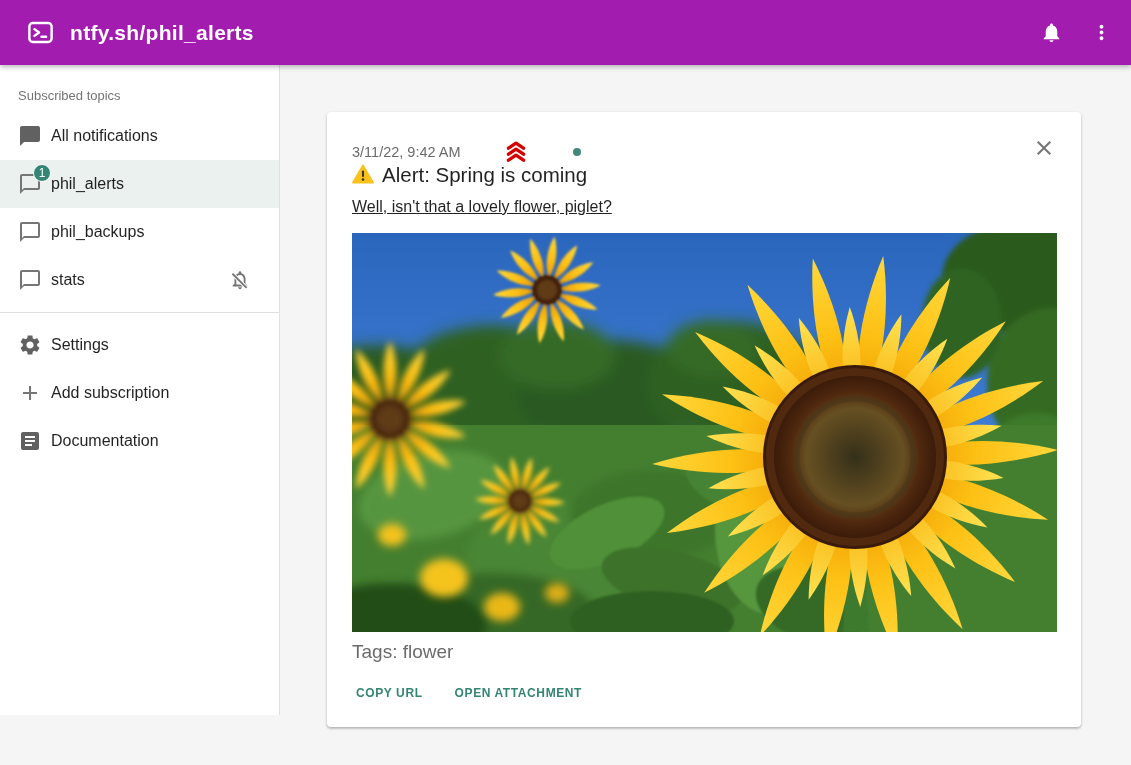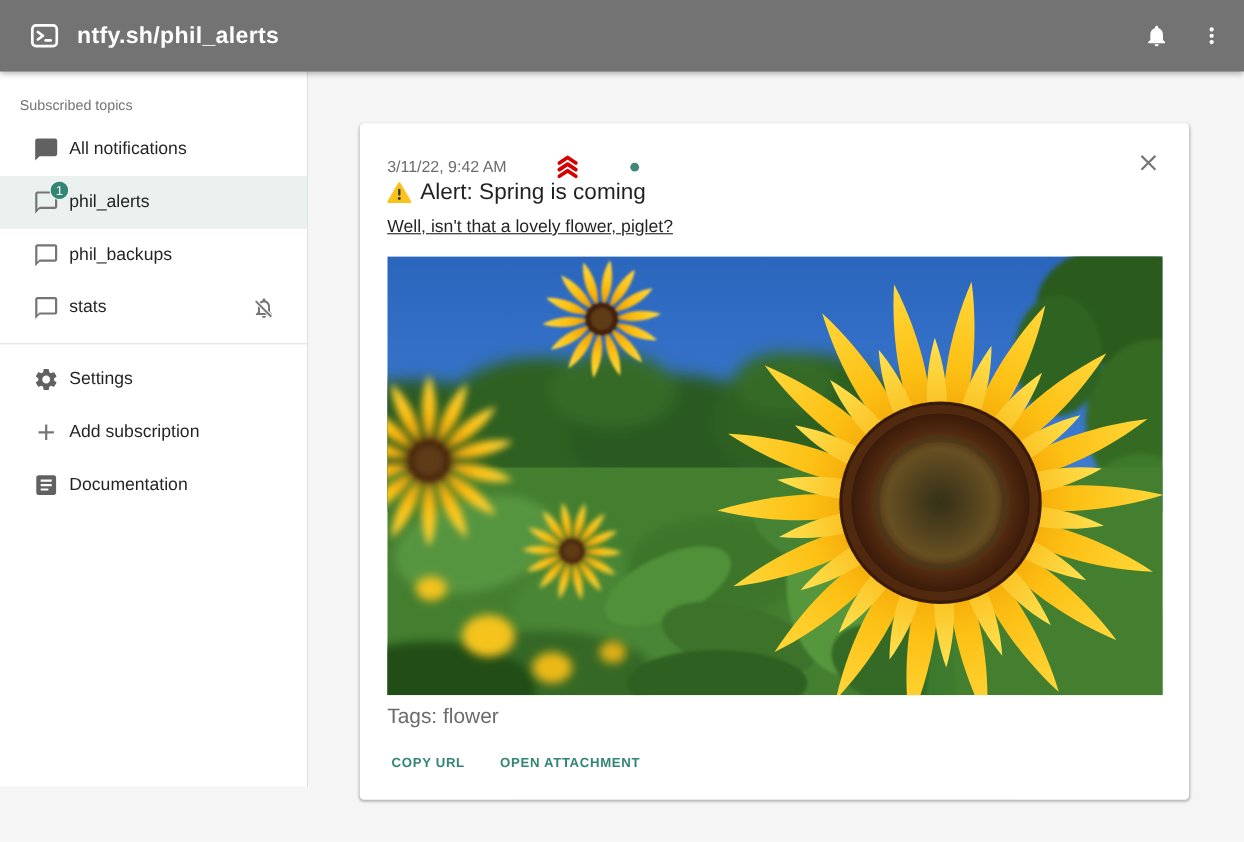--- a/index.html
+++ b/index.html
@@ -1,36 +1,36 @@
 <!DOCTYPE html>
 <html><head>
 <meta charset="utf-8">
 <style>
   * { margin:0; padding:0; box-sizing:border-box; }
   html,body { width:1131px; height:765px; overflow:hidden; background:#f5f5f5;
               font-family:"Liberation Sans", sans-serif; }
 
   
   .appbar { position:absolute; left:0; top:0; width:1131px; height:65px;
-            background:#737373; color:#fff; display:flex; align-items:center;
+            background:#a21caf; color:#fff; display:flex; align-items:center;
             box-shadow:0 2px 5px rgba(0,0,0,.28); z-index:20; }
   .appbar .logo { width:29px; height:29px; margin-left:26px; flex:none; }
   .appbar-title { font-size:21px; font-weight:700; margin-left:15px; letter-spacing:.3px; }
   .appbar .spacer { flex:1; }
   .iconbtn { width:44px; height:44px; display:flex; align-items:center; justify-content:center;
              background:none; border:none; color:#fff; cursor:pointer; border-radius:50%; }
   .appbar .iconbtn svg { width:23px; height:23px; }
   .appbar .menu-btn { margin-right:8px; }
   .appbar .bell-btn { margin-right:6px; }
 
   
   .sidebar { position:absolute; left:0; top:65px; width:280px; height:650px;
              background:#fff; border-right:1px solid #e0e0e0; }
   .section-label { padding:23px 0 9px 18px; font-size:13px; color:#747474; }
-  .srow { height:48px; display:flex; align-items:center; padding-left:30px;
+  .srow { height:48px; display:flex; align-items:center; padding-left:18px;
           font-size:16px; color:rgba(0,0,0,.87); cursor:pointer; }
   .srow.selected { background:#eaf1ee; }
   .sicon { width:24px; height:24px; margin-right:9px; color:#757575; position:relative; flex:none; }
   .sicon.dark { color:#616161; }
   .sicon svg { width:24px; height:24px; display:block; }
   .badge { position:absolute; top:-8px; right:-9px; min-width:18px; height:18px; border-radius:9px;
            background:#338574; color:#fff; font-size:12px; display:flex; align-items:center;
            justify-content:center; border:1px solid #fff; }
   .trailing { margin-left:auto; margin-right:28px; width:22px; height:22px; color:#757575; cursor:pointer; }
   .trailing svg { width:22px; height:22px; }
@@ -41,21 +41,21 @@
           background:#fff; border-radius:4px;
           box-shadow:0 1px 3px rgba(0,0,0,.2), 0 2px 2px rgba(0,0,0,.12); }
   .ts-row { position:absolute; left:25px; top:28px; display:flex; align-items:center;
             font-size:14.5px; color:#6b6b6b;gap:36px; }
   .prio { width:24px; height:23px; margin-left:7px; }
   .prio svg { width:24px; height:23px; display:block; }
   .newdot { width:8px; height:8px; border-radius:50%; background:#42887a; margin-left:9px; }
   .close-btn { position:absolute; top:24px; right:24px; width:26px; height:26px; border:none;
                background:none; color:#757575; cursor:pointer; padding:0; }
   .close-btn svg { width:24px; height:24px; }
-  .ntitle { position:absolute; left:25px; top:51px; display:flex; align-items:center;
+  .ntitle { position:absolute; left:25px; top:51px; display:flex; 
             font-size:20.5px; color:rgba(0,0,0,.87); }
   .warn { width:22px; height:22px; margin-right:8px; flex:none; }
   .warn svg { width:22px; height:22px; display:block; }
   .nbody { position:absolute; left:25px; top:86px; font-size:16px; color:rgba(0,0,0,.87);text-decoration:underline; }
   .attachment { position:absolute; left:25px; top:121px; width:705px; height:399px;
                 cursor:pointer; overflow:hidden; }
   .attachment svg { display:block; }
   .tags { position:absolute; left:25px; top:529px; font-size:19px; color:#6b6b6b; }
   .actions { position:absolute; left:25px; top:566px; display:flex; gap:24px; }
   .actions button { background:none; border:none; color:#338574; font-family:inherit;

